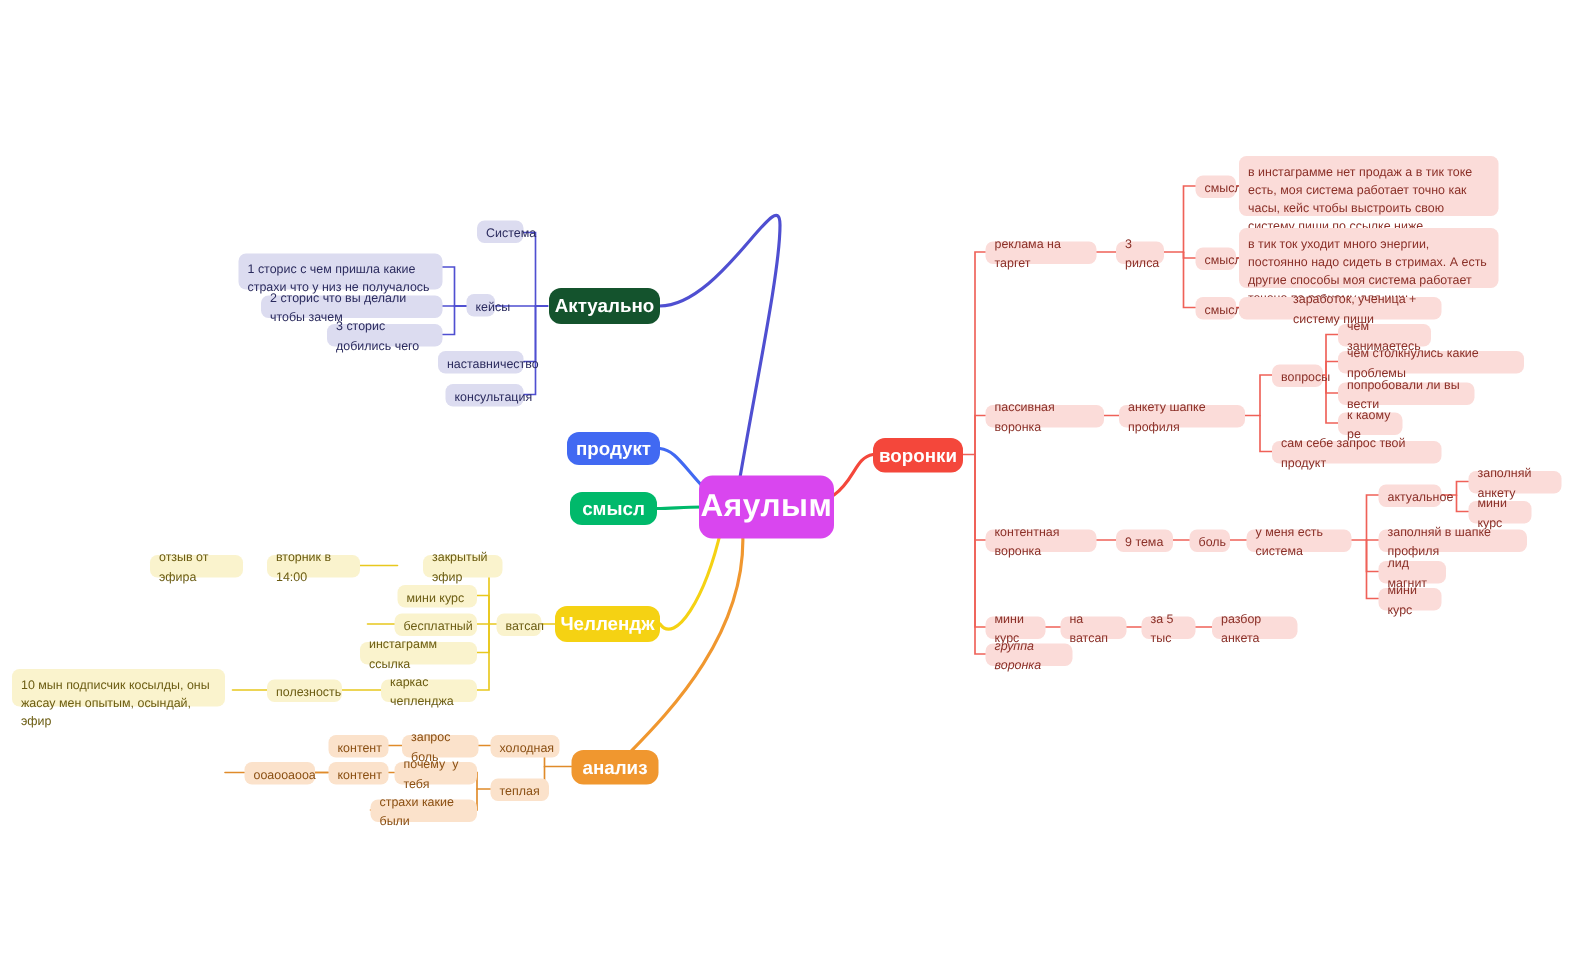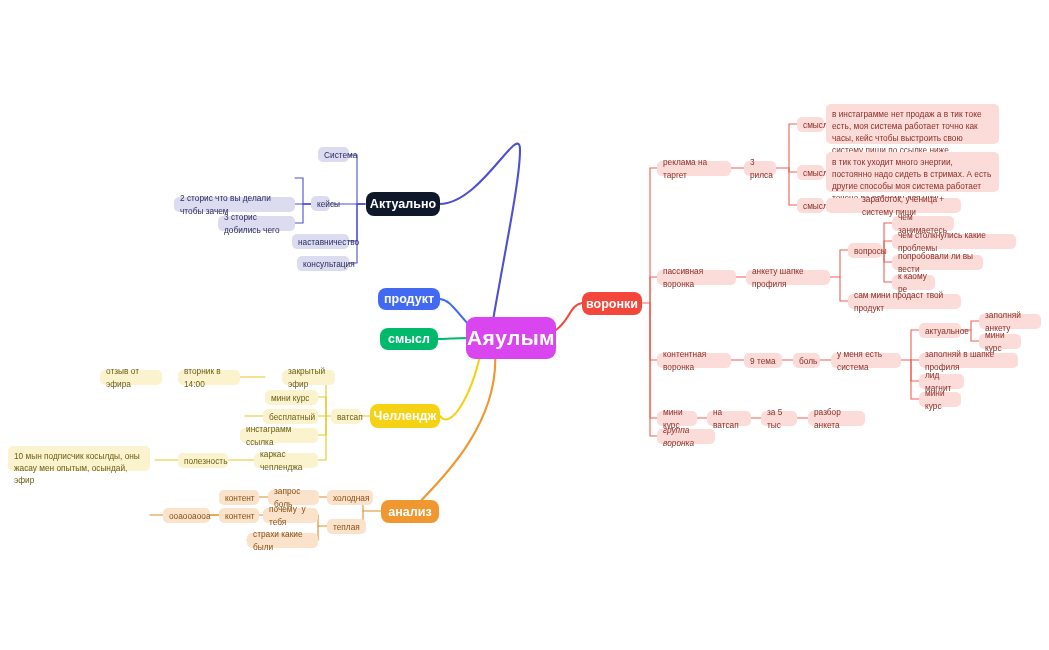--- a/index.html
+++ b/index.html
@@ -6,21 +6,21 @@
   body{width:1049px;height:650px;position:relative;overflow:hidden;
        font-family:"Liberation Sans","DejaVu Sans",sans-serif;}
   #canvas{position:absolute;left:0;top:0;width:1049px;height:650px;}
   svg#links{position:absolute;left:0;top:0;width:1049px;height:650px;pointer-events:none;}
   .node{position:absolute;box-sizing:border-box;border-radius:7px;
         display:flex;align-items:center;white-space:pre-wrap;}
   .root{background:#d946ef;color:#ffffff;font-size:21px;font-weight:700;
         letter-spacing:.4px;border-radius:9px;justify-content:center;}
   .branch{color:#ffffff;font-size:12.5px;font-weight:700;justify-content:center;
           border-radius:8px;}
-  .b-indigo{background:#0f172a;}
+  .b-indigo{background:#14532d;}
   .b-blue{background:#4169f2;}
   .b-green{background:#00b96b;}
   .b-yellow{background:#f5d213;}
   .b-orange{background:#f0972f;}
   .b-red{background:#f4473b;}
   .leaf{font-size:8.3px;line-height:1.45;padding:3px 6px;border-radius:5px;}
   .l-indigo{background:#dcdcf0;color:#2b2b5e;}
   .l-yellow{background:#faf3cd;color:#6b5c12;}
   .l-orange{background:#fbe2cb;color:#8a4f12;}
   .l-red{background:#fbdcd9;color:#8a2f27;}
@@ -122,20 +122,21 @@
 
   <div class="node branch b-indigo" style="left:366px;top:192px;width:74px;height:24px;">Актуально</div>
   <div class="node branch b-blue" style="left:378px;top:288px;width:62px;height:22px;">продукт</div>
   <div class="node branch b-green" style="left:380px;top:328px;width:58px;height:22px;">смысл</div>
   <div class="node branch b-yellow" style="left:370px;top:404px;width:70px;height:24px;">Челлендж</div>
   <div class="node branch b-orange" style="left:381px;top:500px;width:58px;height:23px;">анализ</div>
   <div class="node branch b-red" style="left:582px;top:292px;width:60px;height:23px;">воронки</div>
 
   <div class="node leaf l-indigo" style="left:318px;top:147px;width:31px;height:15px;">Система</div>
   <div class="node leaf l-indigo" style="left:311px;top:196px;width:19px;height:15px;">кейсы</div>
+  <div class="node leaf l-indigo lead" style="left:159px;top:169px;width:136px;height:24px;">1 сторис с чем пришла какие страхи что у низ не получалось</div>
   <div class="node leaf l-indigo" style="left:174px;top:197px;width:121px;height:15px;">2 сторис что вы делали чтобы зачем</div>
   <div class="node leaf l-indigo" style="left:218px;top:216px;width:77px;height:15px;">3 сторис добились чего</div>
   <div class="node leaf l-indigo" style="left:292px;top:234px;width:57px;height:15px;">наставничество</div>
   <div class="node leaf l-indigo" style="left:297px;top:256px;width:52px;height:15px;">консультация</div>
 
   <div class="node leaf l-yellow" style="left:282px;top:370px;width:53px;height:15px;">закрытый эфир</div>
   <div class="node leaf l-yellow" style="left:178px;top:370px;width:62px;height:15px;">вторник в 14:00</div>
   <div class="node leaf l-yellow" style="left:100px;top:370px;width:62px;height:15px;">отзыв от эфира</div>
   <div class="node leaf l-yellow" style="left:265px;top:390px;width:53px;height:15px;">мини курс</div>
   <div class="node leaf l-yellow" style="left:263px;top:409px;width:55px;height:15px;">бесплатный</div>
@@ -163,21 +164,21 @@
   <div class="node leaf l-red lead" style="left:826px;top:152px;width:173px;height:40px;">в тик ток уходит много энергии, постоянно надо сидеть в стримах. А есть другие способы моя система работает точено по разному для ниш</div>
   <div class="node leaf l-red" style="left:826px;top:198px;width:135px;height:15px;padding-left:36px;">заработок, ученица + систему пиши</div>
 
   <div class="node leaf l-red" style="left:657px;top:270px;width:79px;height:15px;">пассивная воронка</div>
   <div class="node leaf l-red" style="left:746px;top:270px;width:84px;height:15px;">анкету шапке профиля</div>
   <div class="node leaf l-red" style="left:848px;top:243px;width:34px;height:15px;">вопросы</div>
   <div class="node leaf l-red" style="left:892px;top:216px;width:62px;height:15px;">чем занимаетесь</div>
   <div class="node leaf l-red" style="left:892px;top:234px;width:124px;height:15px;">чем столкнулись какие проблемы</div>
   <div class="node leaf l-red" style="left:892px;top:255px;width:91px;height:15px;">попробовали ли вы вести</div>
   <div class="node leaf l-red" style="left:892px;top:275px;width:43px;height:15px;">к каому ре</div>
-  <div class="node leaf l-red" style="left:848px;top:294px;width:113px;height:15px;">сам мини продаст твой продукт</div>
+  <div class="node leaf l-red" style="left:848px;top:294px;width:113px;height:15px;">сам себе запрос твой продукт</div>
 
   <div class="node leaf l-red" style="left:657px;top:353px;width:74px;height:15px;">контентная воронка</div>
   <div class="node leaf l-red" style="left:744px;top:353px;width:38px;height:15px;">9 тема</div>
   <div class="node leaf l-red" style="left:793px;top:353px;width:27px;height:15px;">боль</div>
   <div class="node leaf l-red" style="left:831px;top:353px;width:70px;height:15px;">у меня есть система</div>
   <div class="node leaf l-red" style="left:919px;top:323px;width:42px;height:15px;">актуальное</div>
   <div class="node leaf l-red" style="left:979px;top:314px;width:62px;height:15px;">заполняй анкету</div>
   <div class="node leaf l-red" style="left:979px;top:334px;width:42px;height:15px;">мини курс</div>
   <div class="node leaf l-red" style="left:919px;top:353px;width:99px;height:15px;">заполняй в шапке профиля</div>
   <div class="node leaf l-red" style="left:919px;top:374px;width:45px;height:15px;">лид магнит</div>

